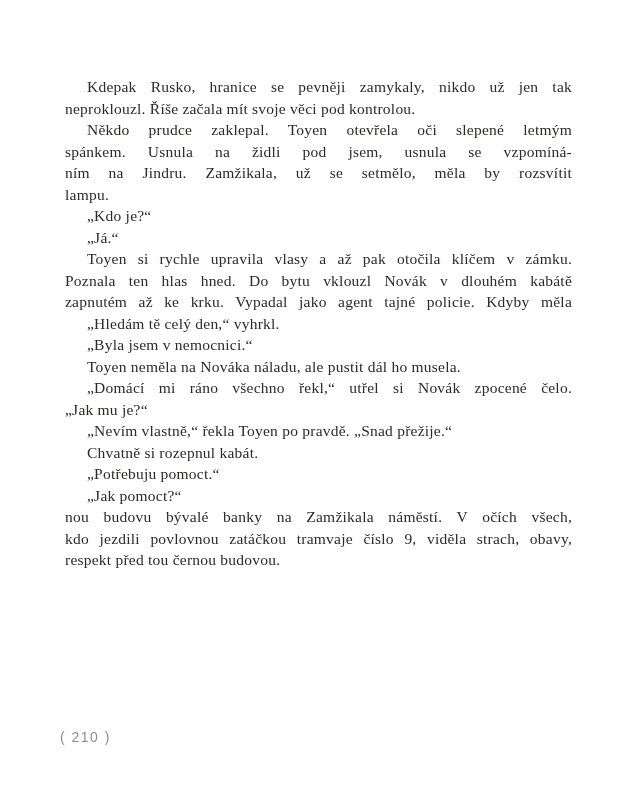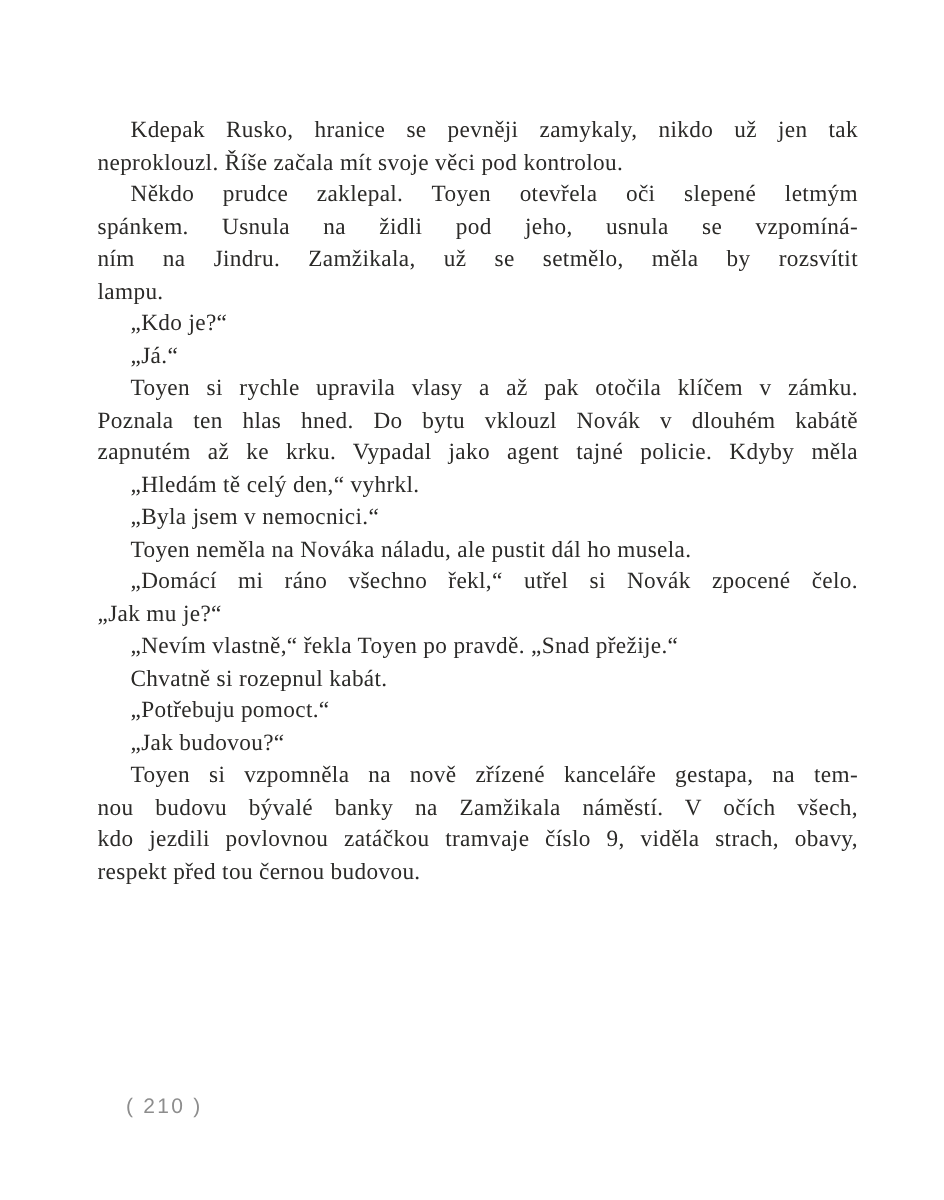--- a/index.html
+++ b/index.html
@@ -41,40 +41,40 @@
   
   .line.fill {
     text-align: justify;
     text-align-last: justify;
   }
   .line.indent {
     text-indent: 22px;
   }
   .page-footer {
     position: absolute;
-    left: 84px;
+    left: 60px;
     top: 729px;
     font-family: "Liberation Sans", sans-serif;
     font-size: 14px;
     color: #8d8d8d;
     letter-spacing: 1.5px;
   }
 </style>
 </head>
 <body>
 
 <div class="book-page">
   <div class="text-block">
       <div class="paragraph">
         <div class="line indent fill">Kdepak Rusko, hranice se pevněji zamykaly, nikdo už jen tak</div>
         <div class="line">neproklouzl. Říše začala mít svoje věci pod kontrolou.</div>
       </div>
       <div class="paragraph">
         <div class="line indent fill">Někdo prudce zaklepal. Toyen otevřela oči slepené letmým</div>
-        <div class="line fill">spánkem. Usnula na židli pod jeho, usnula se vzpomíná-</div>
+        <div class="line fill">spánkem. Usnula na židli pod jsem, usnula se vzpomíná-</div>
         <div class="line fill">ním na Jindru. Zamžikala, už se setmělo, měla by rozsvítit</div>
         <div class="line">lampu.</div>
       </div>
       <div class="paragraph">
         <div class="line indent">„Kdo je?“</div>
       </div>
       <div class="paragraph">
         <div class="line indent">„Já.“</div>
       </div>
       <div class="paragraph">
@@ -98,23 +98,22 @@
       <div class="paragraph">
         <div class="line indent">„Nevím vlastně,“ řekla Toyen po pravdě. „Snad přežije.“</div>
       </div>
       <div class="paragraph">
         <div class="line indent">Chvatně si rozepnul kabát.</div>
       </div>
       <div class="paragraph">
         <div class="line indent">„Potřebuju pomoct.“</div>
       </div>
       <div class="paragraph">
-        <div class="line indent">„Jak budovou?“</div>
+        <div class="line indent">„Jak pomoct?“</div>
       </div>
       <div class="paragraph">
-        <div class="line indent fill">Toyen si vzpomněla na nově zřízené kanceláře gestapa, na tem-</div>
         <div class="line fill">nou budovu bývalé banky na Zamžikala náměstí. V očích všech,</div>
         <div class="line fill">kdo jezdili povlovnou zatáčkou tramvaje číslo 9, viděla strach, obavy,</div>
         <div class="line">respekt před tou černou budovou.</div>
       </div>
     </div>
   <div class="page-footer">( 210 )</div>
 </div>
 
 </body></html>

